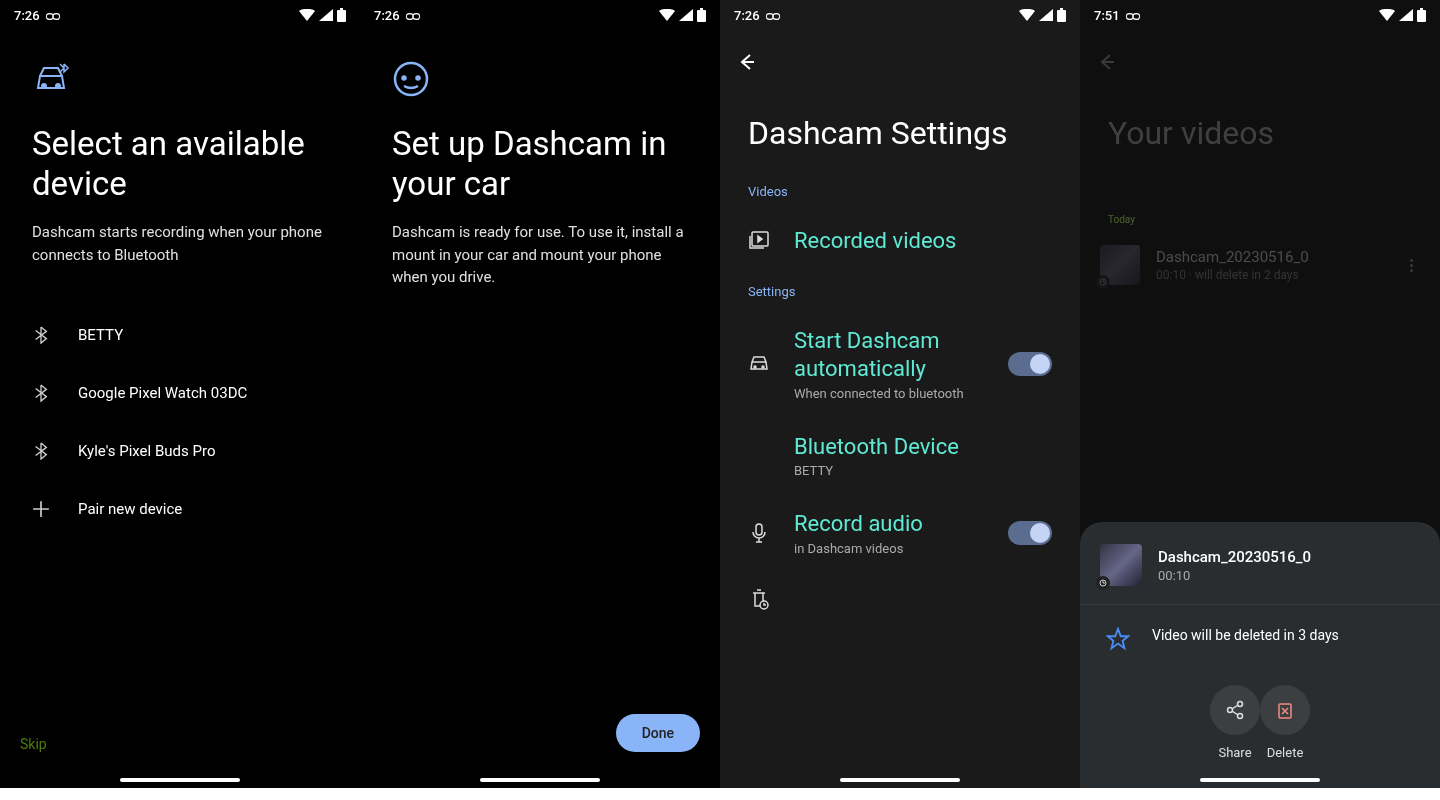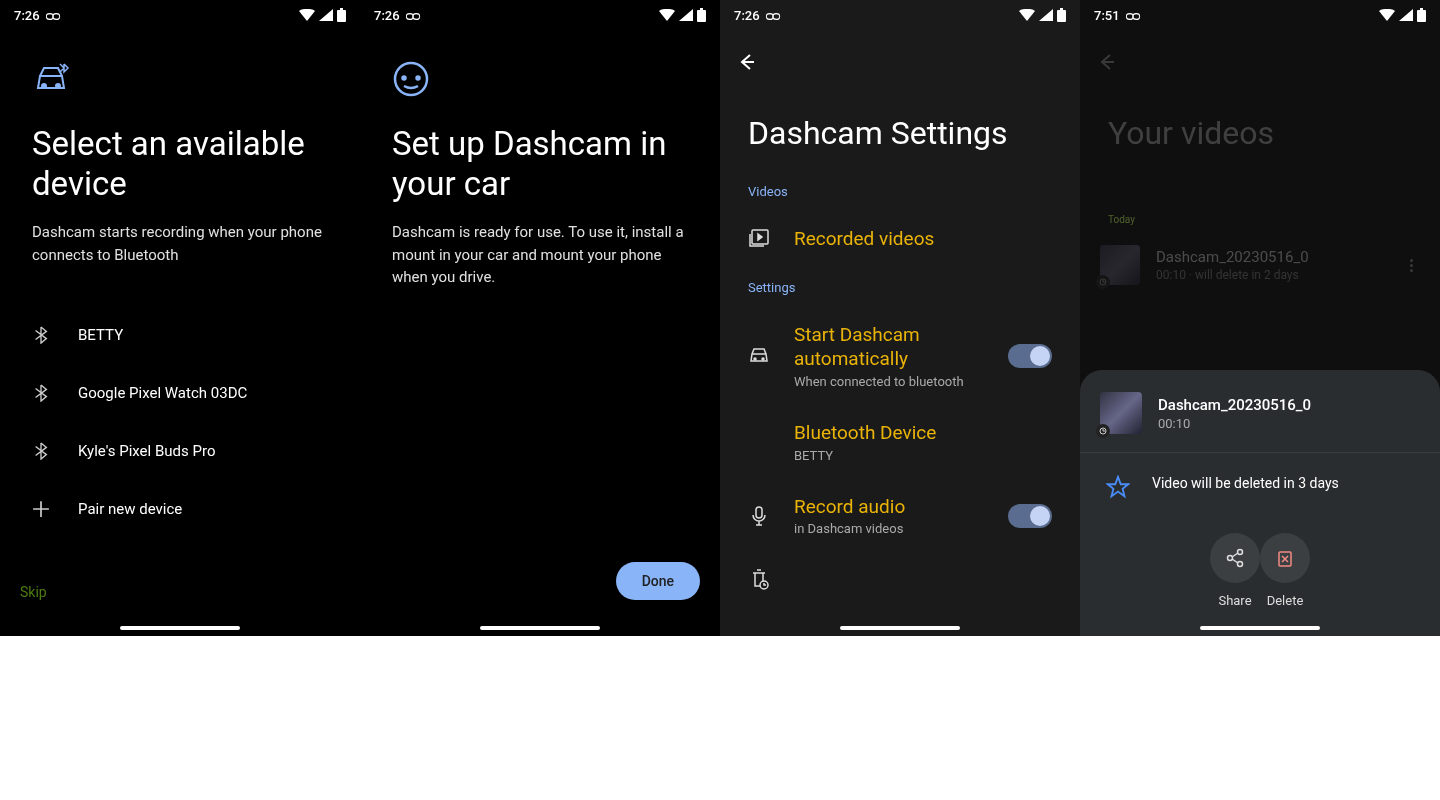--- a/index.html
+++ b/index.html
@@ -6,21 +6,21 @@
 body {
   background: #fff;
   font-family: 'Roboto', 'Helvetica Neue', Arial, sans-serif;
   width: 1440px;
   height: 800px;
   display: flex;
   overflow: hidden;
 }
 .screen {
   width: 360px;
-  height: 636px;
+  height: 788px;
   background: #000;
   position: relative;
   color: #fff;
   overflow: hidden;
 }
 .screen.dark { background: #1a1a1a; }
 .screen.darker { background: #0f0f0f; }
 
 
 .status-bar {
@@ -139,21 +139,21 @@
 }
 .setting-icon {
   width: 22px;
   height: 22px;
   flex-shrink: 0;
   display: flex;
   align-items: center;
   justify-content: center;
 }
 .setting-text { flex: 1; }
-.setting-label { font-size: 19px; color: #eab308; line-height: 1.3; }
+.setting-label { font-size: 22px; color: #5eead4; line-height: 1.3; }
 .setting-sub { font-size: 13px; color: #aaa; margin-top: 2px; }
 .toggle {
   width: 44px;
   height: 24px;
   background: #5a6c8f;
   border-radius: 12px;
   position: relative;
 }
 .toggle::after {
   content: '';

